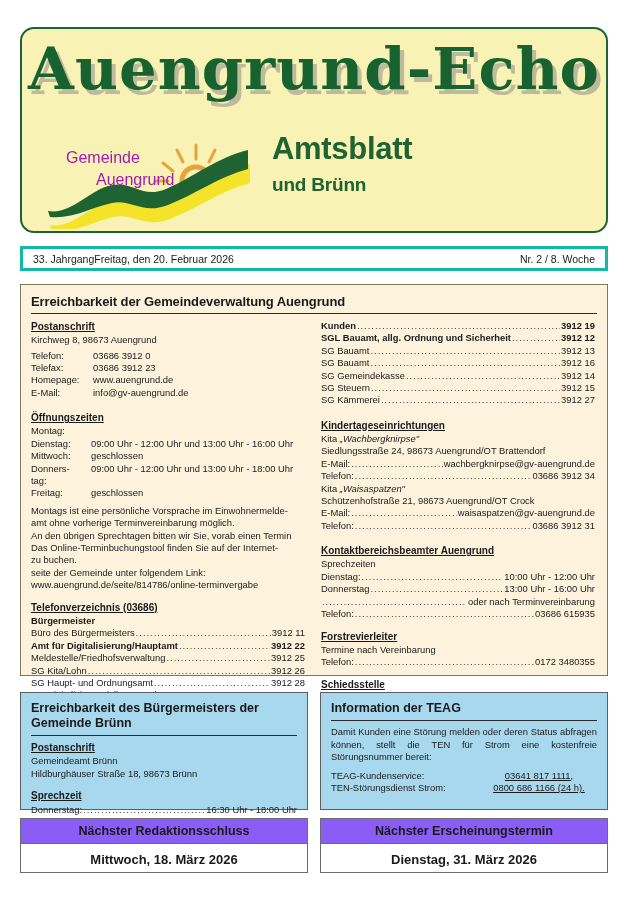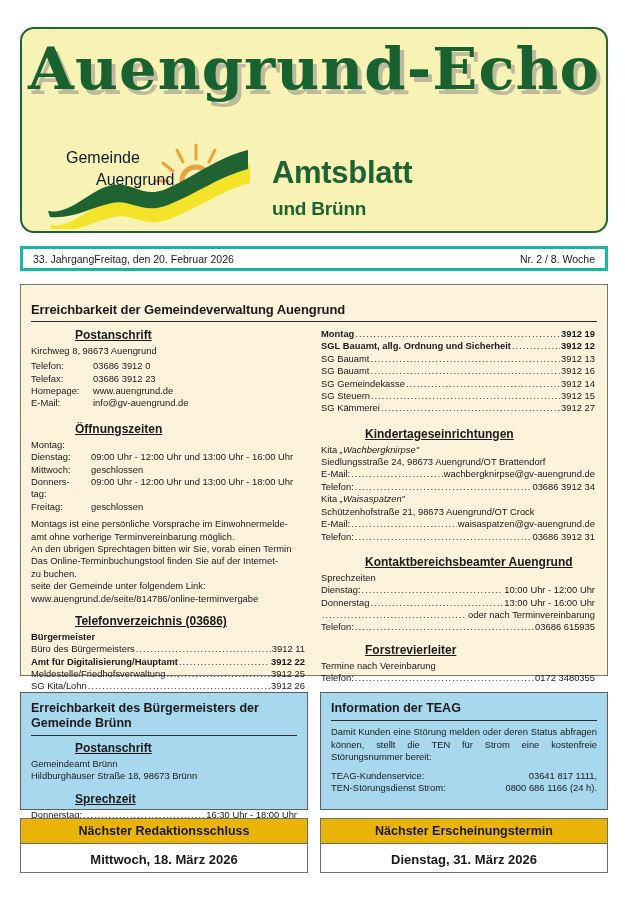--- a/index.html
+++ b/index.html
@@ -43,30 +43,30 @@
   
   .logo {
     position: absolute;
     left: 22px; top: 108px; width: 230px; height: 92px;
   }
   .logo svg { display: block; }
   .logo-text1, .logo-text2 {
     position: absolute;
     font-family: "Liberation Sans", sans-serif;
     font-size: 16px;
-    color: #0f172a;
+    color: #a21caf;
     white-space: nowrap;
   }
   .logo-text1 { left: 22px; top: 12px; }
   .logo-text2 { left: 52px; top: 34px; }
 
   
   .amtsblatt {
     position: absolute;
-    left: 250px; top: 128px;
+    left: 250px; top: 104px;
     color: #1f6332;
   }
   .amtsblatt .a1 {
     font-size: 31px; font-weight: bold; line-height: 1.05;
     letter-spacing: -0.3px;
   }
   .amtsblatt .a2 {
     font-size: 19px; font-weight: bold; line-height: 1.22;
     margin-top: 7px; letter-spacing: -0.2px;
   }
@@ -87,36 +87,35 @@
 
   
   .mainbox {
     position: absolute;
     left: 20px; top: 284px; width: 588px; height: 392px;
     background: #fdf3dd;
     border: 1px solid #7a7a5a;
     padding: 9px 10px 6px 10px;
   }
   .mainbox h2 {
-    margin: 8px 0 6px 0;
+    margin: 0 0 6px 0;
     font-size: 13px; font-weight: bold;
     border-bottom: 1.5px solid #2b2b2b;
     padding-bottom: 4px;
     letter-spacing: -0.1px;
   }
   .cols { display: flex; gap: 16px; }
   .col { width: 274px; font-size: 9.4px; line-height: 1.32; }
 
   .shead {
     font-weight: bold;
     text-decoration: underline;
     margin-top: 6px;
     margin-bottom: 1px;
-    font-size: 12px;
-    margin-left: 44px;
+    font-size: 10px;
   }
   .shead.first { margin-top: 0; }
   .sbold { font-weight: bold; }
   .plain { margin: 0; }
   .gap { height: 6px; }
   .smallgap { height: 3px; }
 
   
   .row { display: flex; }
   .row .lbl { flex: 0 0 62px; }
@@ -158,34 +157,34 @@
   .bluebox h3 {
     margin: 0 0 5px 0;
     font-size: 12.5px; font-weight: bold;
     border-bottom: 1.5px solid #2b2b2b;
     padding-bottom: 4px;
     line-height: 1.2;
   }
   .bluebox .para { text-align: justify; margin-bottom: 6px; }
   .teag-row { display: flex; }
   .teag-row .tl { flex: 0 0 150px; }
-  .teag-row .tv { flex: 1 1 auto; text-align: right; }
+  .teag-row .tv { flex: 1 1 auto; text-align: center; text-decoration: underline; }
 
   
   .bottombox {
     position: absolute;
     top: 818px; height: 55px;
     border: 1px solid #6d6d6d;
     background: #ffffff;
     text-align: center;
   }
   .bottombox.left  { left: 20px;  width: 288px; }
   .bottombox.right { left: 320px; width: 288px; }
   .bottombox .bb-head {
-    background: #eab308;
+    background: #8b5cf6;
     font-size: 12.5px; font-weight: bold;
     padding: 5px 0 5px 0;
     border-bottom: 1px solid #6d6d6d;
   }
   .bottombox .bb-body {
     font-size: 13px; font-weight: bold;
     padding: 8px 0;
   }
 </style>
 </head>
@@ -327,21 +326,21 @@
           </div>
         <div class="drow">
             <span class="dl">SG Digitalisierung/allg. Verwaltung</span>
             <span class="dots">..................................................................</span>
             <span class="dv">3912 29</span>
           </div>
       </div>
 
       <div class="col">
         <div class="drow">
-            <span class="dl sbold">Montag</span>
+            <span class="dl sbold">Kunden</span>
             <span class="dots">..................................................................</span>
             <span class="dv sbold">3912 19</span>
           </div>
         <div class="drow">
             <span class="dl sbold">SGL Bauamt, allg. Ordnung und Sicherheit</span>
             <span class="dots">..................................................................</span>
             <span class="dv sbold">3912 12</span>
           </div>
         <div class="drow">
             <span class="dl">SG Bauamt</span>

